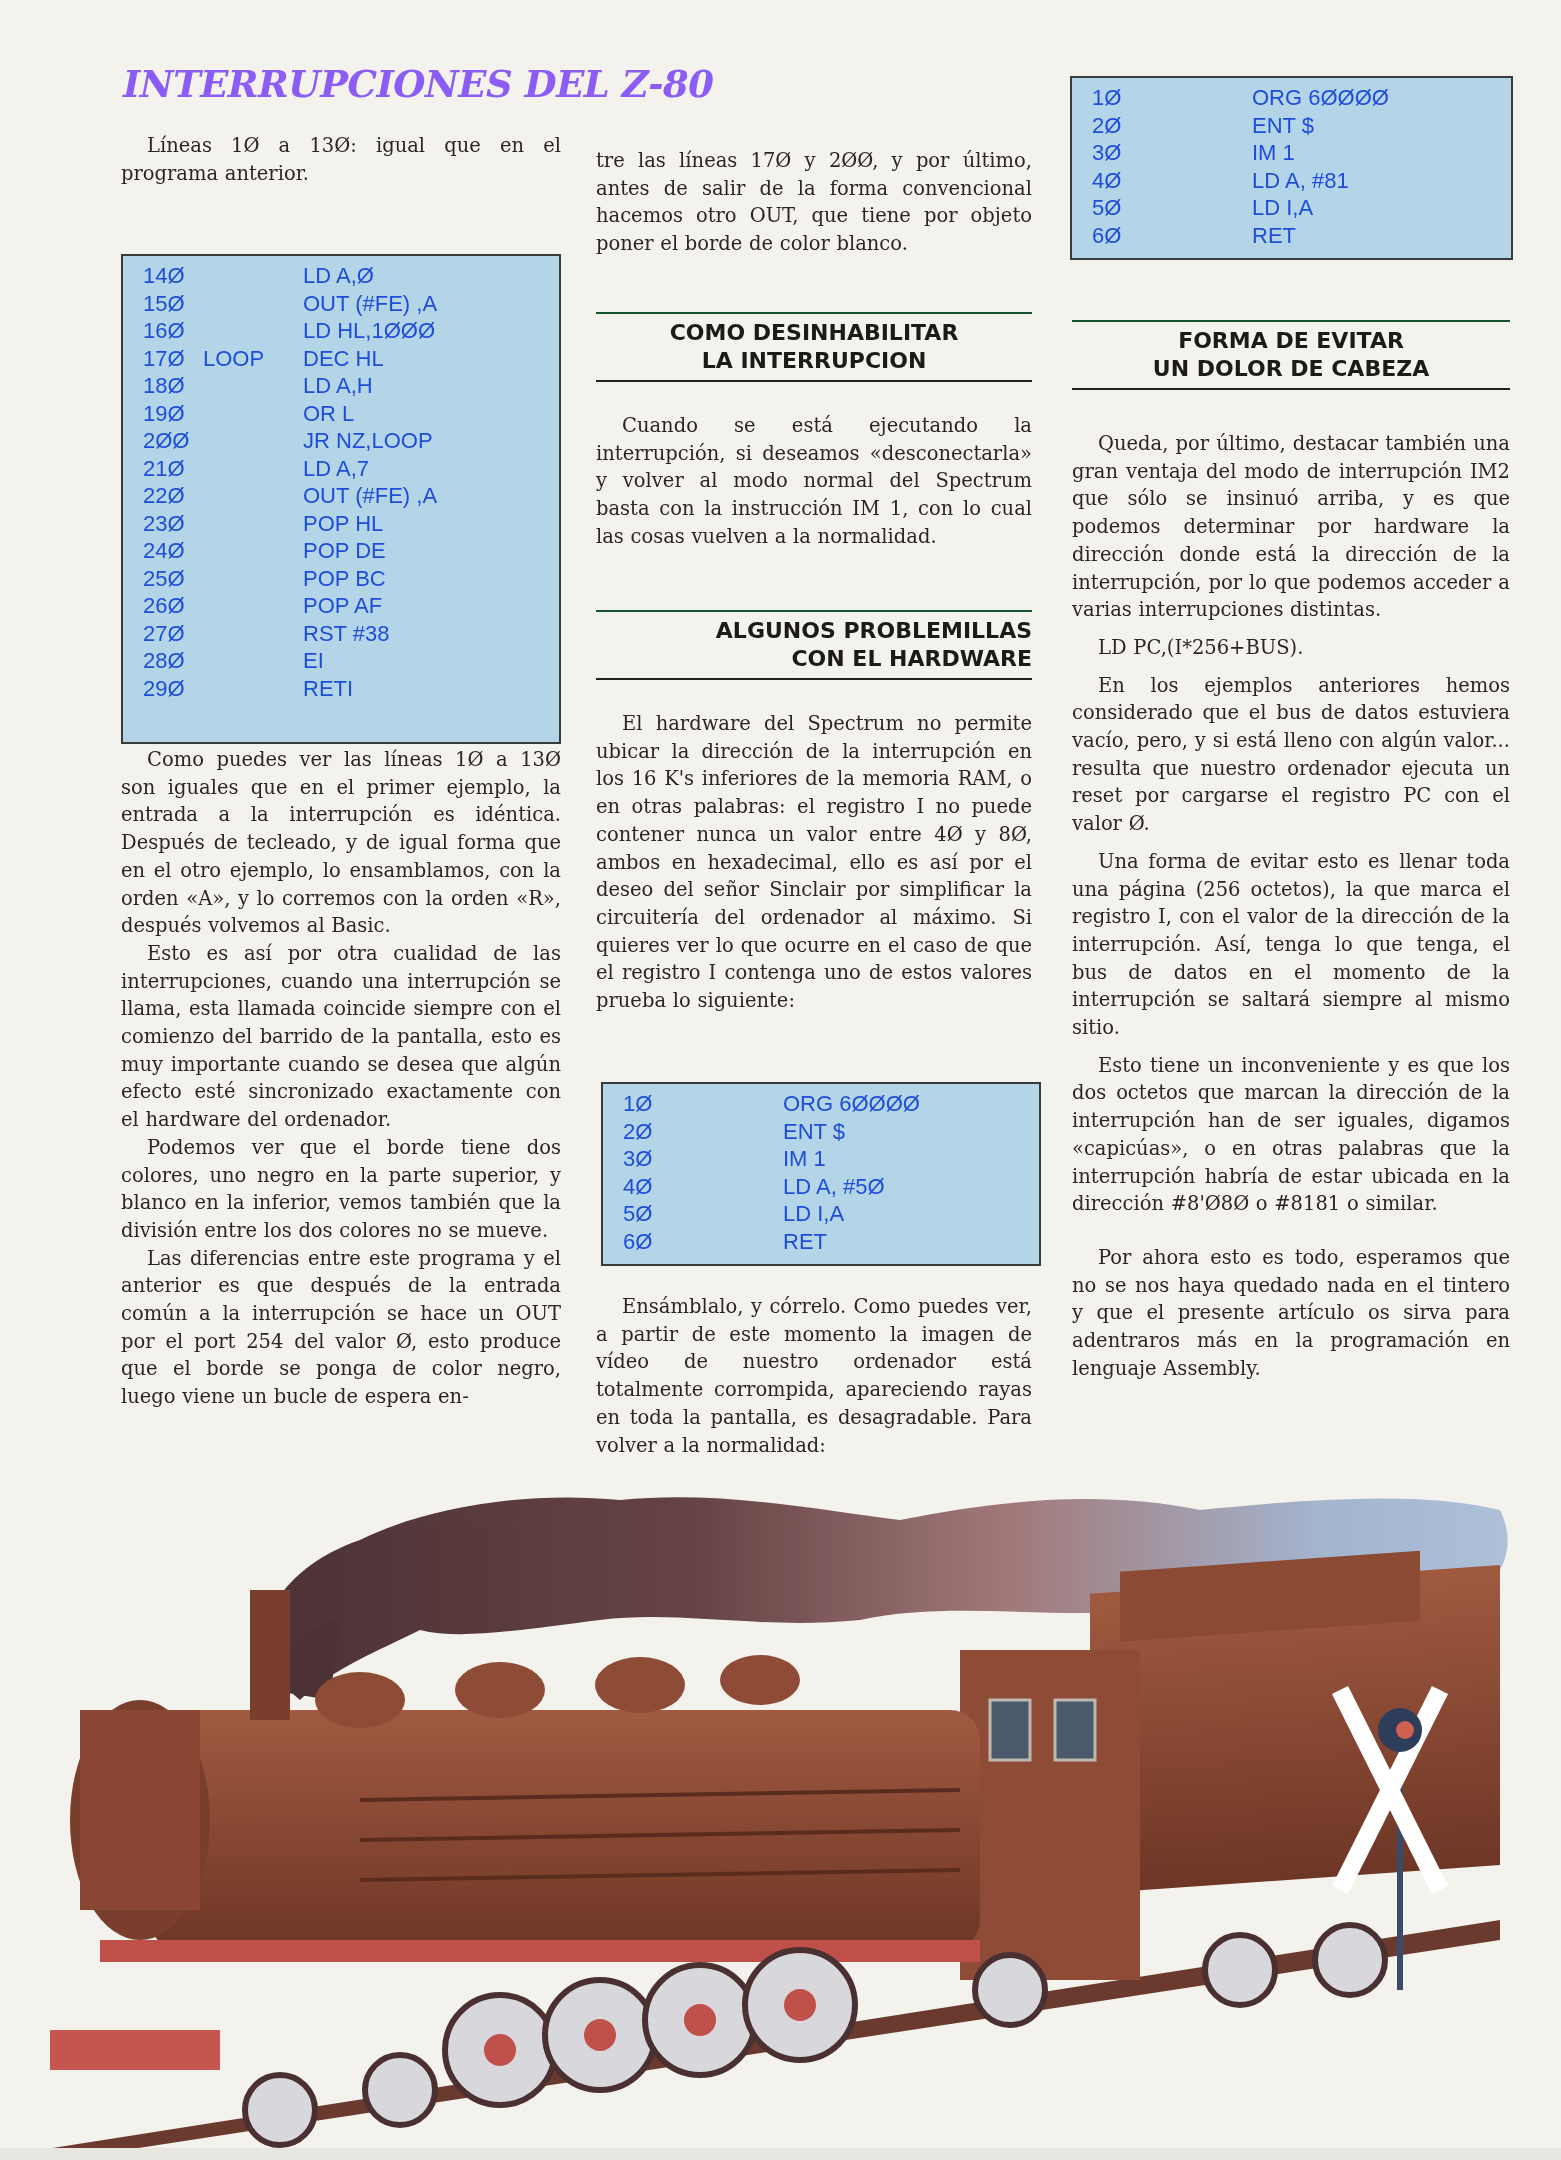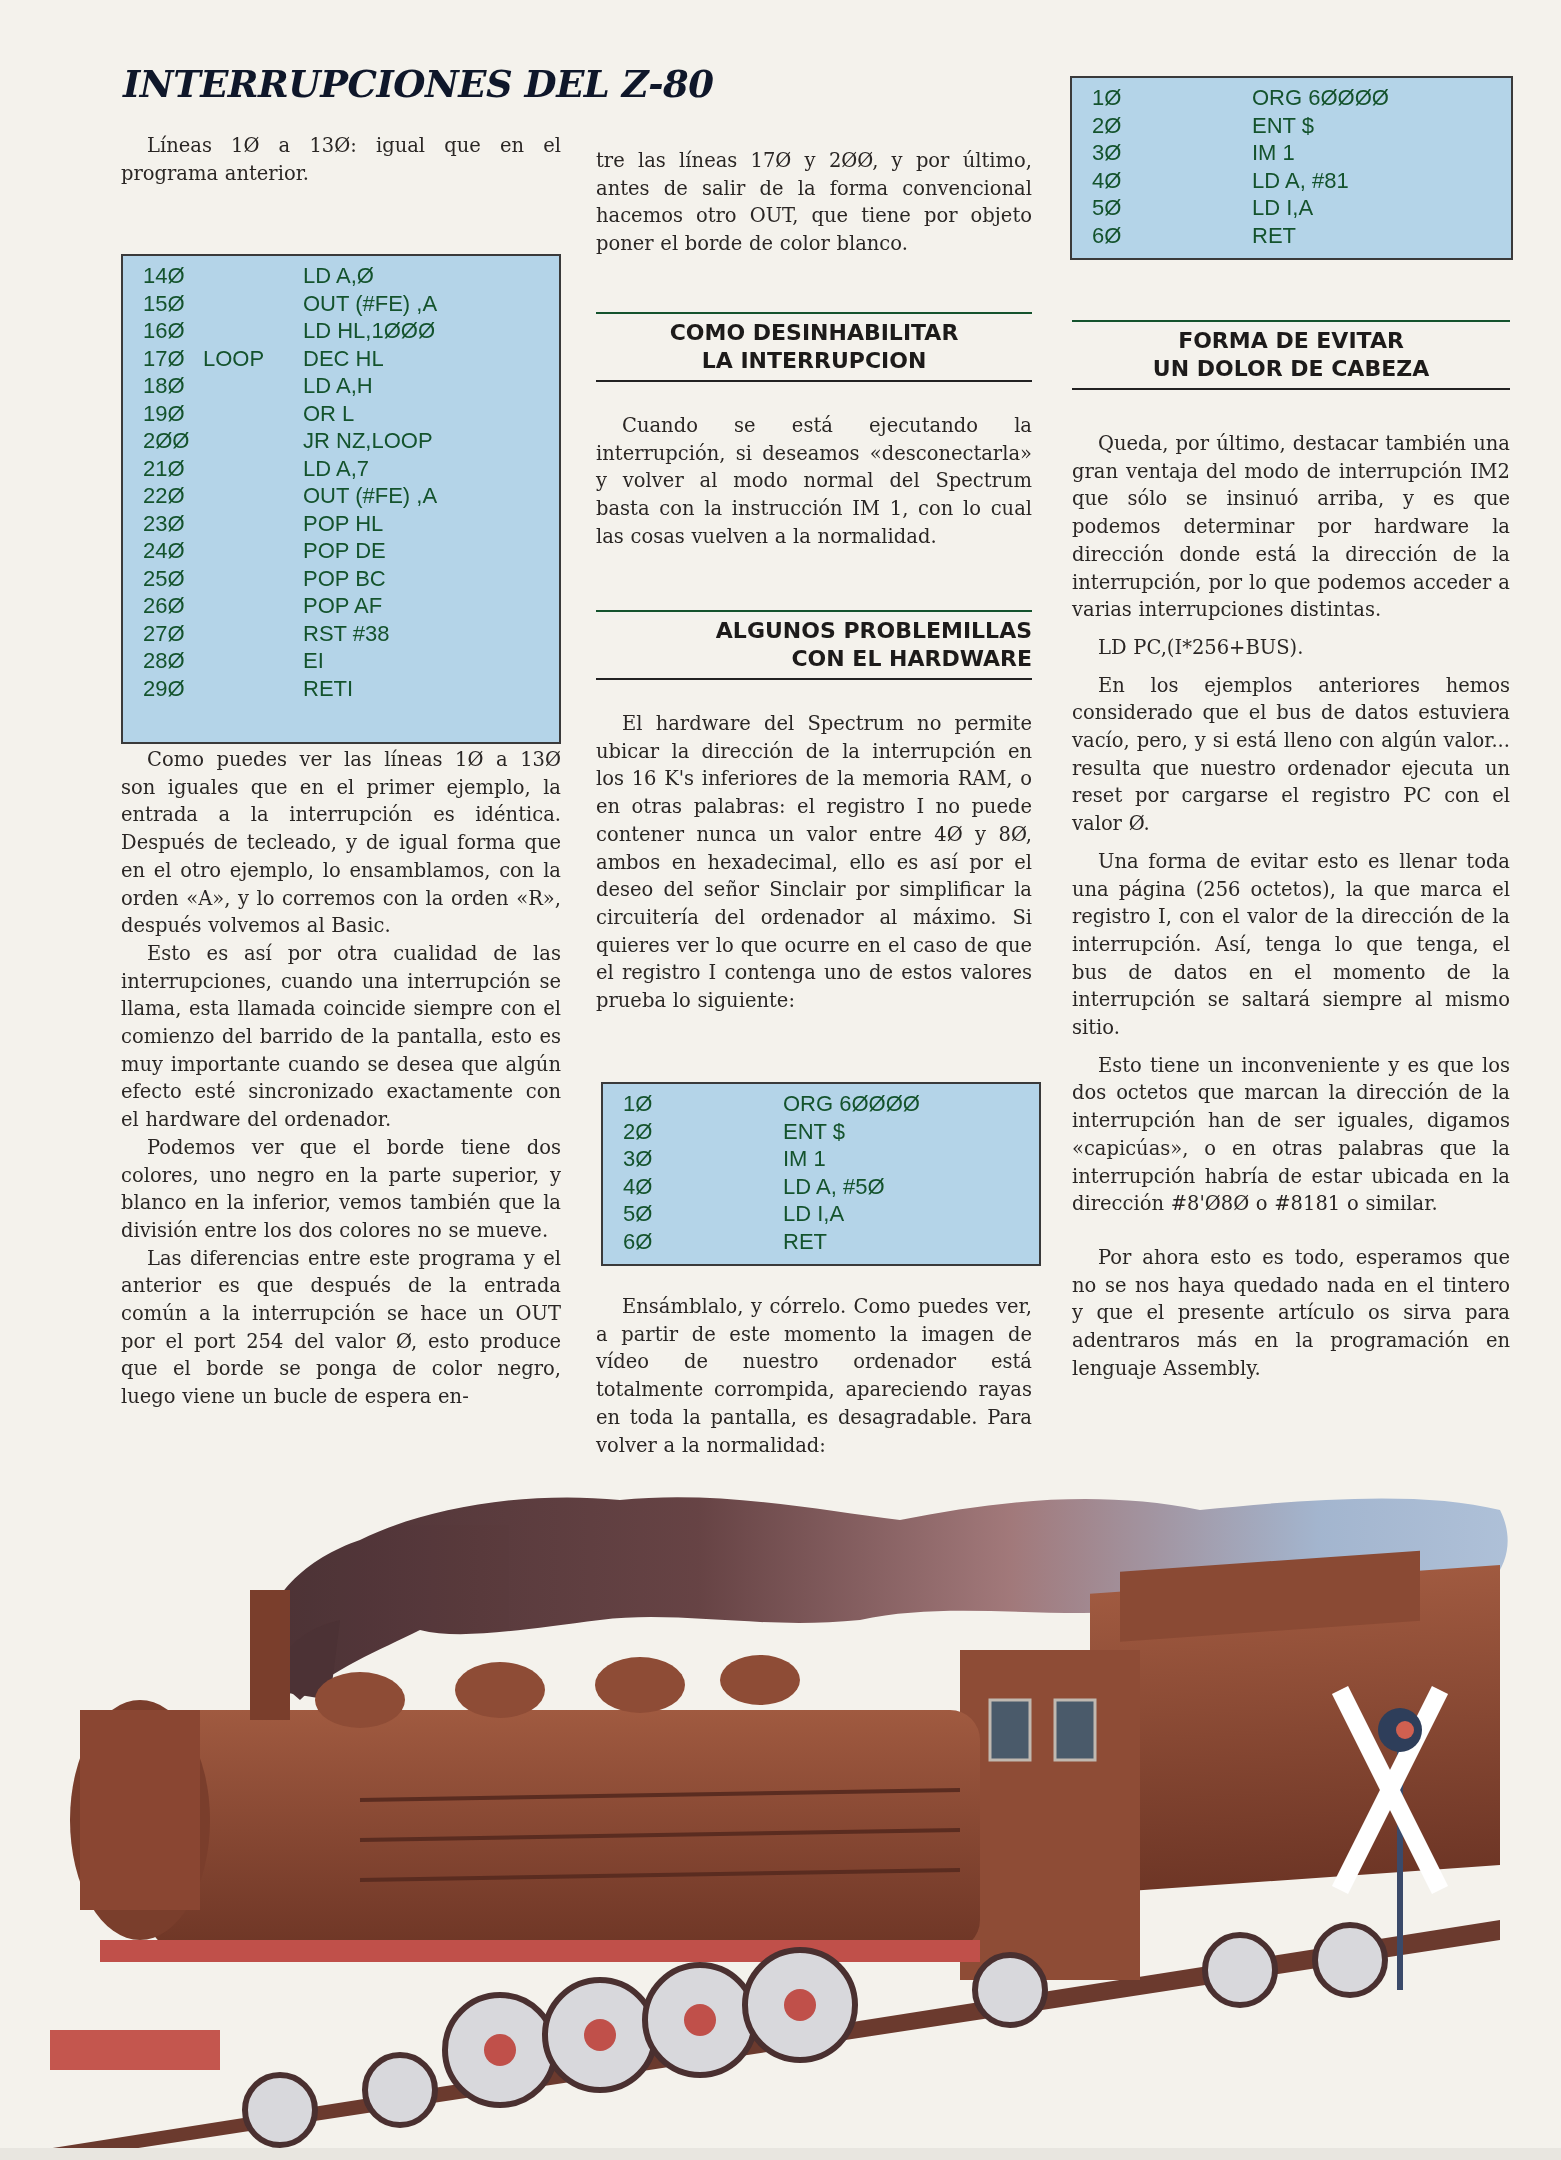--- a/index.html
+++ b/index.html
@@ -5,36 +5,36 @@
   html, body { margin: 0; padding: 0; }
   body {
     width: 1561px; height: 2160px; position: relative; overflow: hidden;
     background: #f4f2ec;
     font-family: "DejaVu Serif", "Liberation Serif", serif;
     color: #2a2624;
   }
   .page-title {
     position: absolute; left: 123px; top: 62px;
     font-family: "DejaVu Serif", serif; font-weight: bold; font-style: italic;
-    font-size: 37px; letter-spacing: -0.5px; color: #0f172a; margin: 0;
+    font-size: 37px; letter-spacing: -0.5px; color: #8b5cf6; margin: 0;
   }
   .col { position: absolute; }
   .col-left { left: 121px; width: 440px; }
   .col-mid { left: 596px; width: 436px; }
   .col-right { left: 1072px; width: 438px; }
   p.body {
     margin: 0; font-size: 19.5px; line-height: 27.7px;
     text-align: justify; text-indent: 0; word-spacing: 0.5px;
   }
   p.indent { text-indent: 26px; }
   .code-box {
     position: absolute;
     background: #b4d4e8; border: 2px solid #3a3a3a;
     font-family: "Liberation Sans", "DejaVu Sans", sans-serif;
-    font-size: 22px; line-height: 27.5px; color: #14532d;
+    font-size: 22px; line-height: 27.5px; color: #1d4ed8;
     box-sizing: border-box;
   }
   .code-row { display: flex; height: 27.5px; }
   .code-num { width: 80px; padding-left: 20px; box-sizing: border-box; }
   .code-label { width: 100px; }
   .code-instr { flex: 1; }
   .section-head {
     position: absolute; border-top: 2px solid #14532d; border-bottom: 2px solid #222;
     text-align: center; font-family: "DejaVu Sans", "Liberation Sans", sans-serif;
     font-weight: bold; font-size: 22px; line-height: 28px; color: #1d1b1a;

